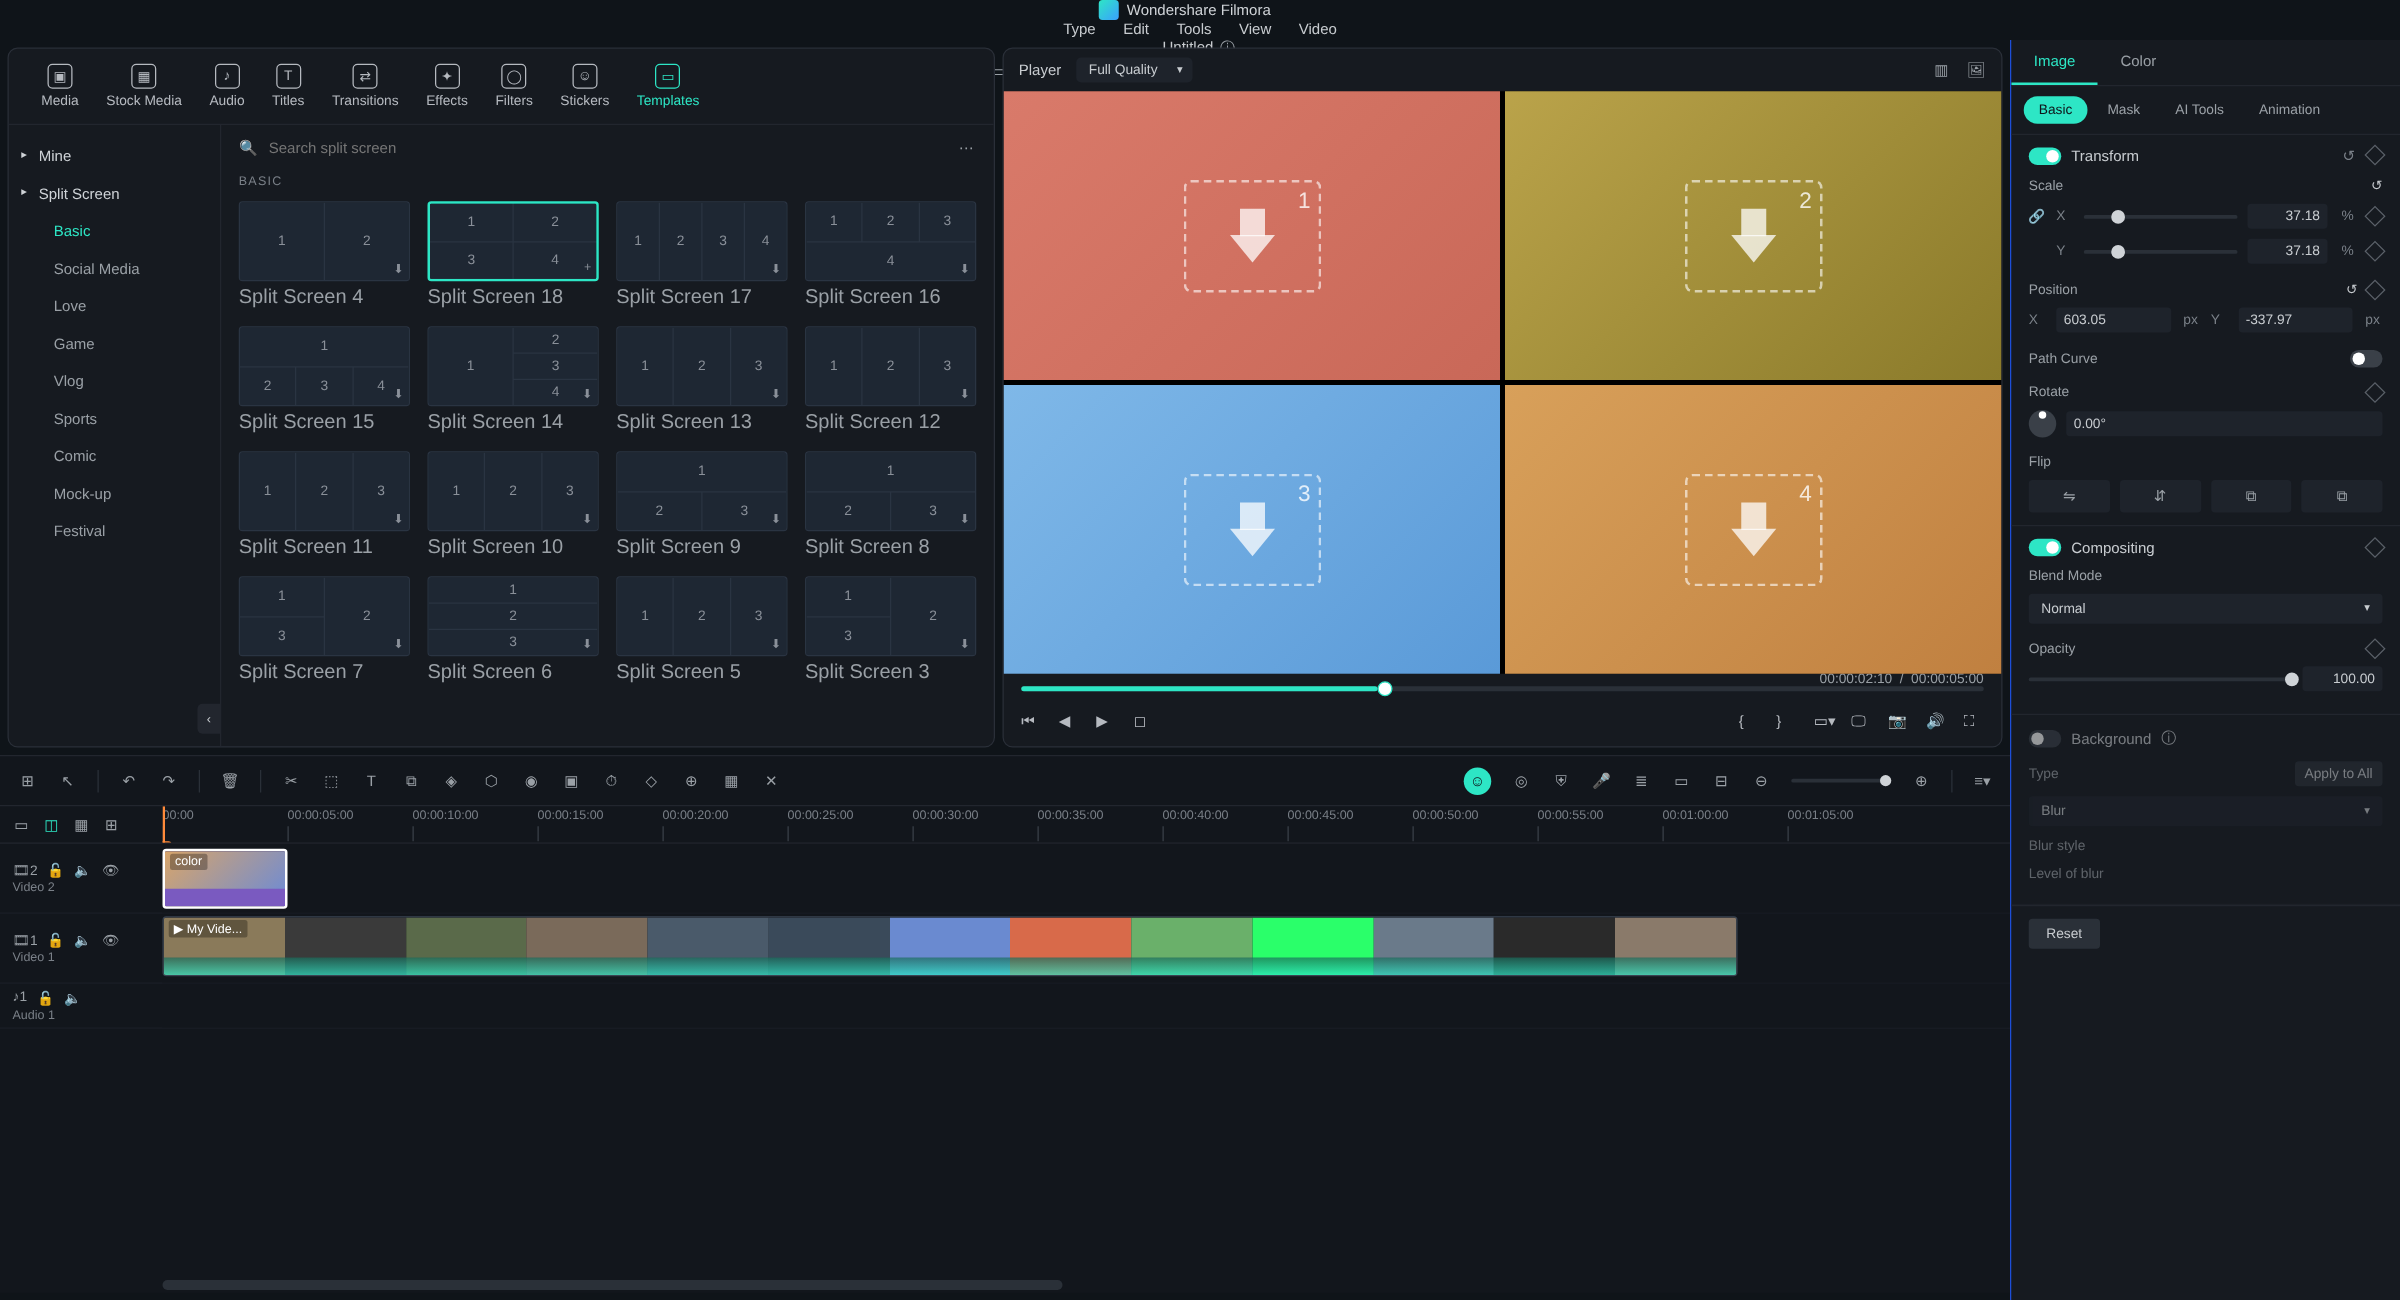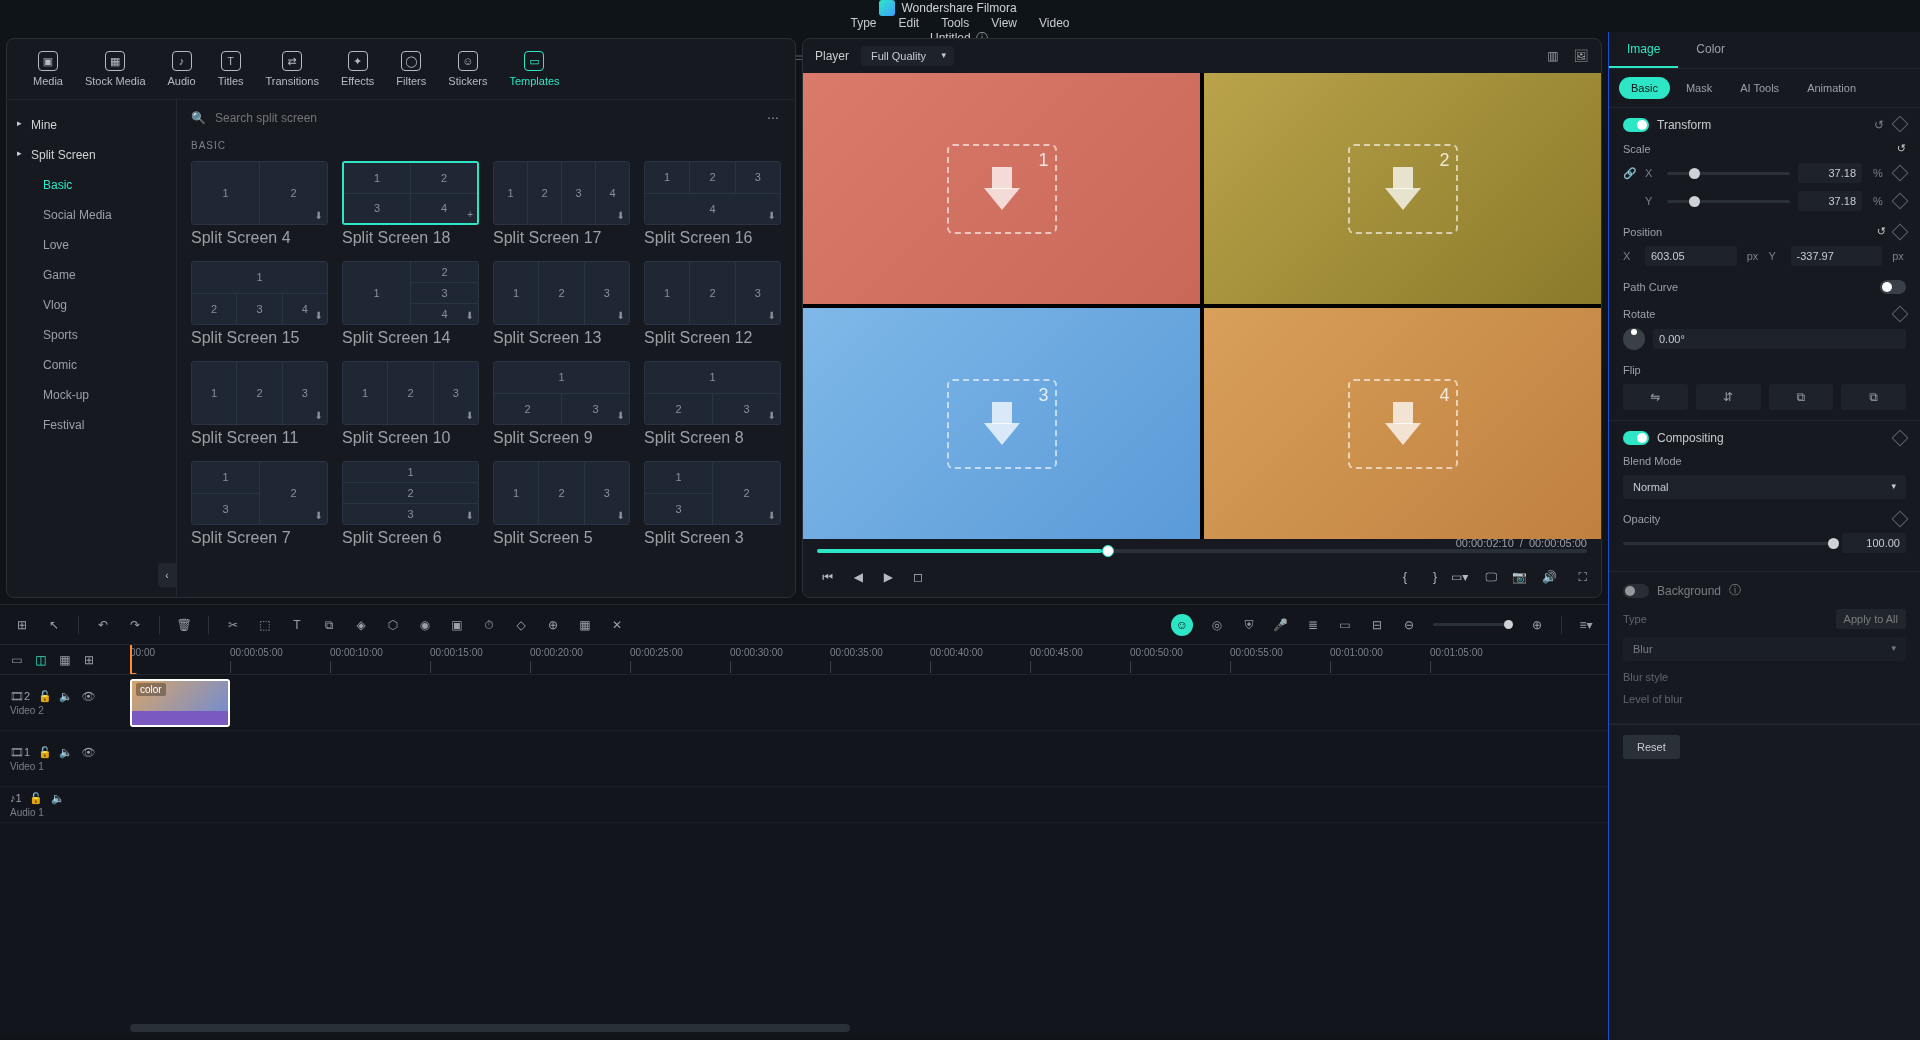--- a/index.html
+++ b/index.html
@@ -37,21 +37,21 @@
 .section-label { font-size:10px; color:#7a8088; letter-spacing:1px; margin:4px 0 10px;}
 .thumb-grid { display:grid; grid-template-columns:repeat(4,1fr); gap:14px;}
 .thumb { display:flex; flex-direction:column; gap:4px;}
 .thumb-box { height:64px; background:#1e2733; border:1px solid #2a3442; border-radius:3px; position:relative; display:flex; align-items:center; justify-content:center; overflow:hidden;}
 .thumb.selected .thumb-box { border:2px solid #2de6c5;}
 .thumb-box .dl { position:absolute; right:4px; bottom:3px; font-size:10px; color:#8a9099;}
 .cells { display:grid; width:100%; height:100%; gap:1px; background:#2a3442;}
 .cell { background:#1e2733; display:flex; align-items:center; justify-content:center; font-size:11px; color:#8a9099;}
 .thumb-label { font-size:16px; color:#9aa0a6;}
 
-.player-panel { flex:1; background:#161a20; border-radius:8px; margin:6px 6px 6px 0; display:flex; flex-direction:column; border:1px solid #2a2f38;text-align:right;}
+.player-panel { flex:1; background:#161a20; border-radius:8px; margin:6px 6px 6px 0; display:flex; flex-direction:column; border:1px solid #2a2f38;}
 .player-head { height:34px; display:flex; align-items:center; padding:0 12px; gap:12px;}
 .qual-dd { background:#1e232b; padding:4px 28px 4px 10px; border-radius:4px; font-size:11px; position:relative;}
 .qual-dd::after { content:"▾"; position:absolute; right:8px; font-size:9px;}
 .player-view { flex:1; background:#000; display:grid; grid-template-columns:1fr 1fr; grid-template-rows:1fr 1fr; gap:4px; padding:0;}
 .pv-cell { position:relative; display:flex; align-items:center; justify-content:center;}
 .pv1{background:linear-gradient(135deg,#d97a6a,#c96858);} .pv2{background:linear-gradient(135deg,#baa34a,#8a7a2a);} .pv3{background:linear-gradient(135deg,#7fb8e8,#5a9ad8);} .pv4{background:linear-gradient(135deg,#d8a05a,#c08040);}
 .drop-box { width:110px; height:90px; border:2px dashed rgba(255,255,255,.6); border-radius:6px; display:flex; align-items:center; justify-content:center; position:relative;}
 .drop-box .num{ position:absolute; top:4px; right:6px; font-size:18px; color:rgba(255,255,255,.8); font-weight:300;}
 .arrow-dn{ width:0; height:0; border-left:18px solid transparent; border-right:18px solid transparent; border-top:22px solid rgba(255,255,255,.75);}
 .arrow-stem{ width:20px; height:22px; background:rgba(255,255,255,.75); margin-bottom:-1px;}
@@ -572,20 +572,41 @@
     <div class="track">
      <div class="track-head">
       <div class="track-icons">
                 <span>🎞1</span>
                 <span>🔓</span>
                 <span>🔈</span>
                 <span>👁</span>
               </div>
       <div class="track-name">Video 1</div>
      </div>
+     <div class="track-lane">
+      <div class="clip clip-v1">
+        <div class="thumbs-strip">
+                  <div class="t t1"></div>
+                  <div class="t t2"></div>
+                  <div class="t t3"></div>
+                  <div class="t t4"></div>
+                  <div class="t t5"></div>
+                  <div class="t t6"></div>
+                  <div class="t t7"></div>
+                  <div class="t t8"></div>
+                  <div class="t t9"></div>
+                  <div class="t t10"></div>
+                  <div class="t t11"></div>
+                  <div class="t t12"></div>
+                  <div class="t t13"></div>
+                </div>
+        <div class="wave"></div>
+        <span class="clip-label">▶ <span>My Vide...</span></span>
+      </div>
+     </div>
     </div>
     <div class="track audio">
      <div class="track-head">
       <div class="track-icons">
                 <span>♪1</span>
                 <span>🔓</span>
                 <span>🔈</span>
               </div>
       <div class="track-name">Audio 1</div>
      </div>

